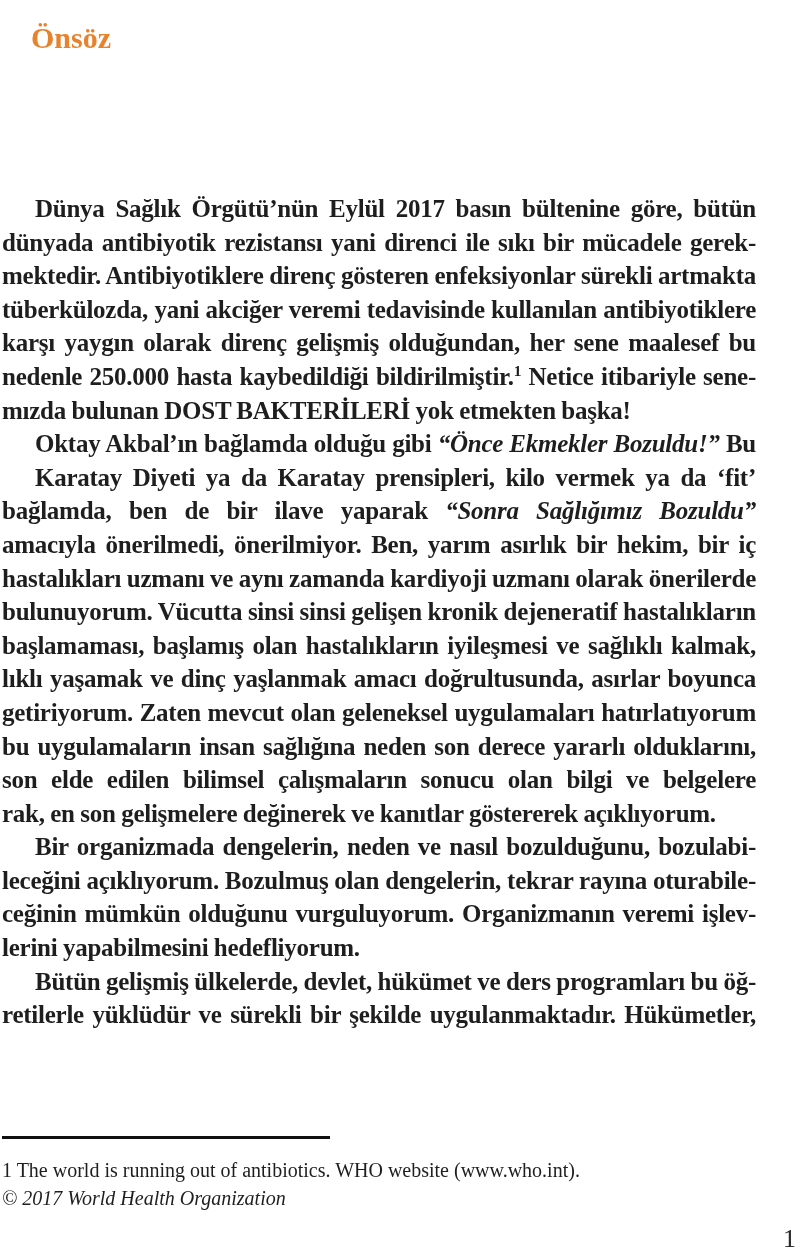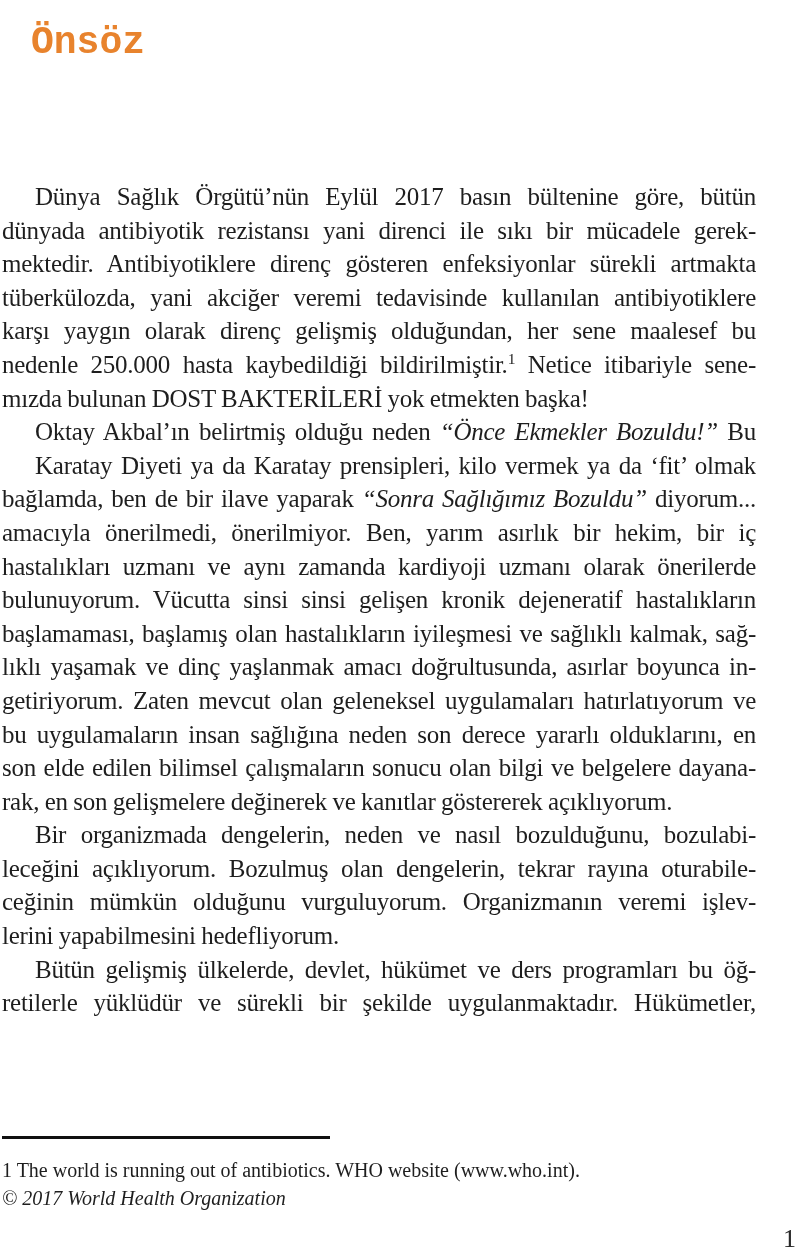--- a/index.html
+++ b/index.html
@@ -8,35 +8,36 @@
     width: 800px;
     height: 1251px;
     background: #ffffff;
     overflow: hidden;
     font-family: "Liberation Serif", serif;
   }
   .title {
     position: absolute;
     left: 31px;
     top: -4px;
-    font-family: Liberation Mono, monospace;
+    font-family: Liberation Serif, serif;
     font-weight: bold;
-    font-size: 38px;
+    font-size: 30px;
     line-height: 44px;
     letter-spacing: 0px;
   }
   .body-text {
     position: absolute;
     left: 2px;
-    top: 180px;
+    top: 192px;
     width: 754px;
     font-size: 25px;
     line-height: 33.6px;
     letter-spacing: -0.01em;
     word-spacing: -0.5px;
+    font-weight: bold;
   }
   .ln {
     height: 33.6px;
     overflow: hidden;
     text-align: justify;
     text-align-last: justify;
     white-space: normal;
   }
   .ln.end { text-align-last: left; }
   .ln.indent { text-indent: 33px; }
@@ -83,21 +84,21 @@
     <div class="ln indent">Dünya Sağlık Örgütü’nün Eylül 2017 basın bültenine göre, bütün</div>
     <div class="ln">dünyada antibiyotik rezistansı yani direnci ile sıkı bir mücadele gerek-</div>
     <div class="ln">mektedir. Antibiyotiklere direnç gösteren enfeksiyonlar sürekli artmakta</div>
     <div class="ln">tüberkülozda, yani akciğer veremi tedavisinde kullanılan antibiyotiklere</div>
     <div class="ln">karşı yaygın olarak direnç gelişmiş olduğundan, her sene maalesef bu</div>
     <div class="ln">
       <span>nedenle 250.000 hasta kaybedildiği bildirilmiştir.</span><sup class="fnmark">1</sup><span> Netice itibariyle sene-</span>
     </div>
     <div class="ln end">mızda bulunan DOST BAKTERİLERİ yok etmekten başka!</div>
     <div class="ln indent">
-      <span>Oktay Akbal’ın belirtmiş olduğu neden </span><span class="it">“Önce Ekmekler Bozuldu!”</span><span> Bu</span>
+      <span>Oktay Akbal’ın bağlamda olduğu gibi </span><span class="it">“Önce Ekmekler Bozuldu!”</span><span> Bu</span>
     </div>
     <div class="ln indent">Karatay Diyeti ya da Karatay prensipleri, kilo vermek ya da ‘fit’ olmak</div>
     <div class="ln">
       <span>bağlamda, ben de bir ilave yaparak </span><span class="it">“Sonra Sağlığımız Bozuldu”</span><span> diyorum...</span>
     </div>
     <div class="ln">amacıyla önerilmedi, önerilmiyor. Ben, yarım asırlık bir hekim, bir iç</div>
     <div class="ln">hastalıkları uzmanı ve aynı zamanda kardiyoji uzmanı olarak önerilerde</div>
     <div class="ln">bulunuyorum. Vücutta sinsi sinsi gelişen kronik dejeneratif hastalıkların</div>
     <div class="ln">başlamaması, başlamış olan hastalıkların iyileşmesi ve sağlıklı kalmak, sağ-</div>
     <div class="ln">lıklı yaşamak ve dinç yaşlanmak amacı doğrultusunda, asırlar boyunca in-</div>

